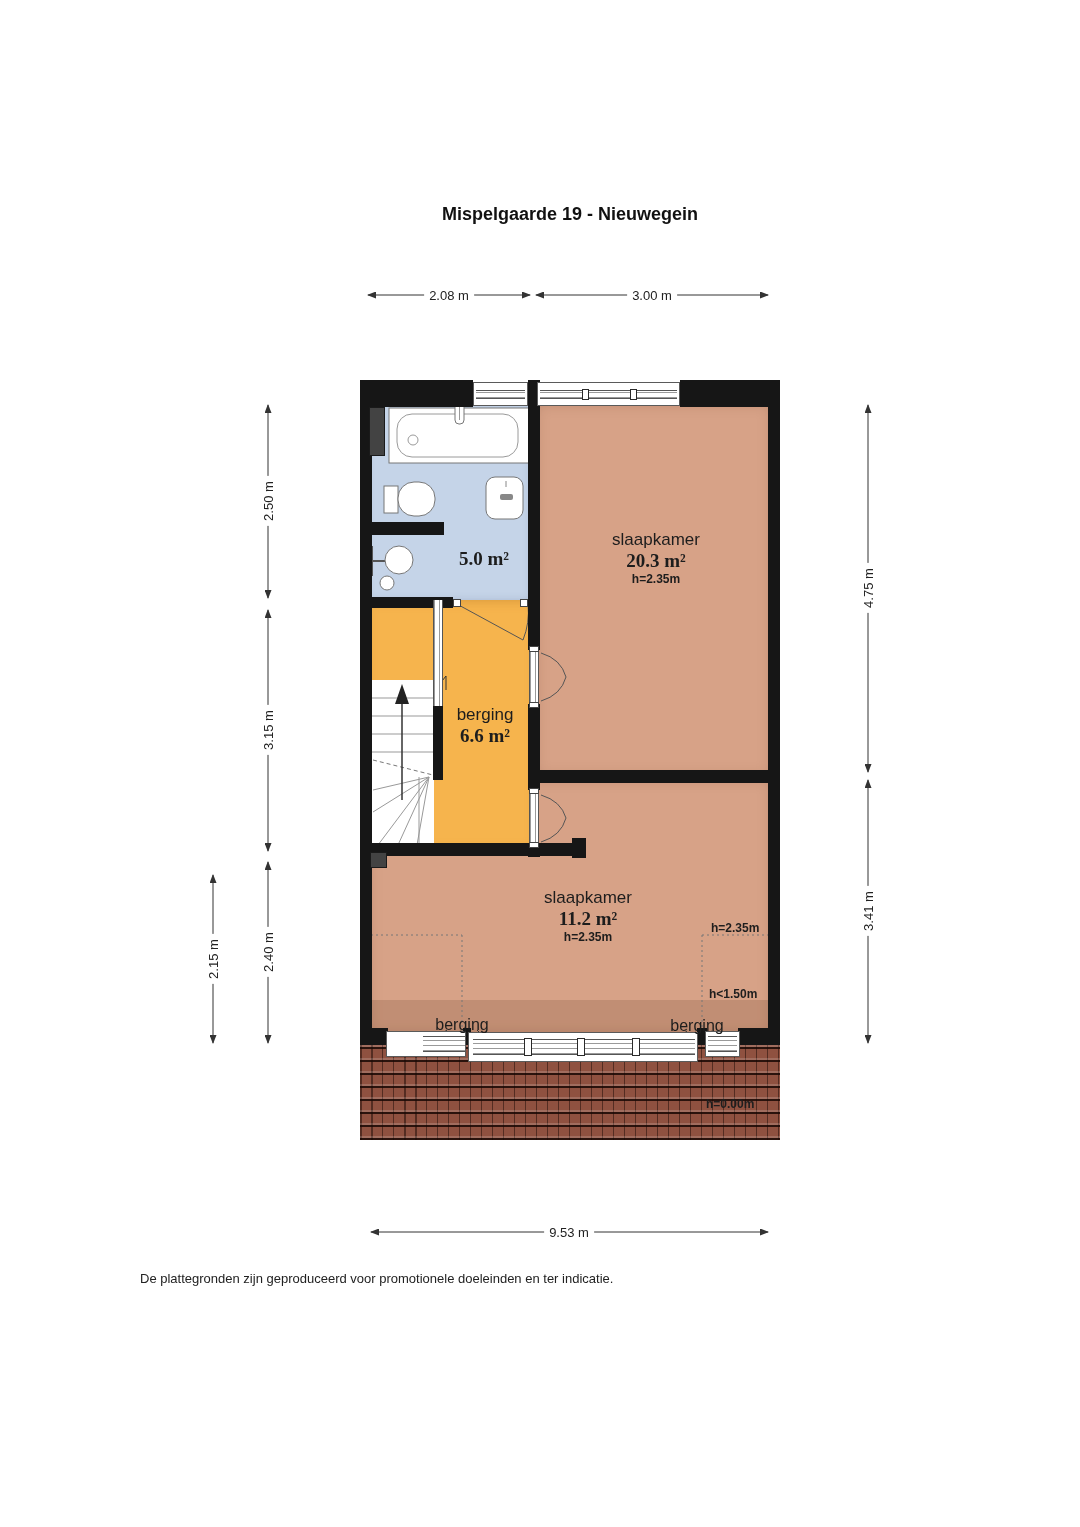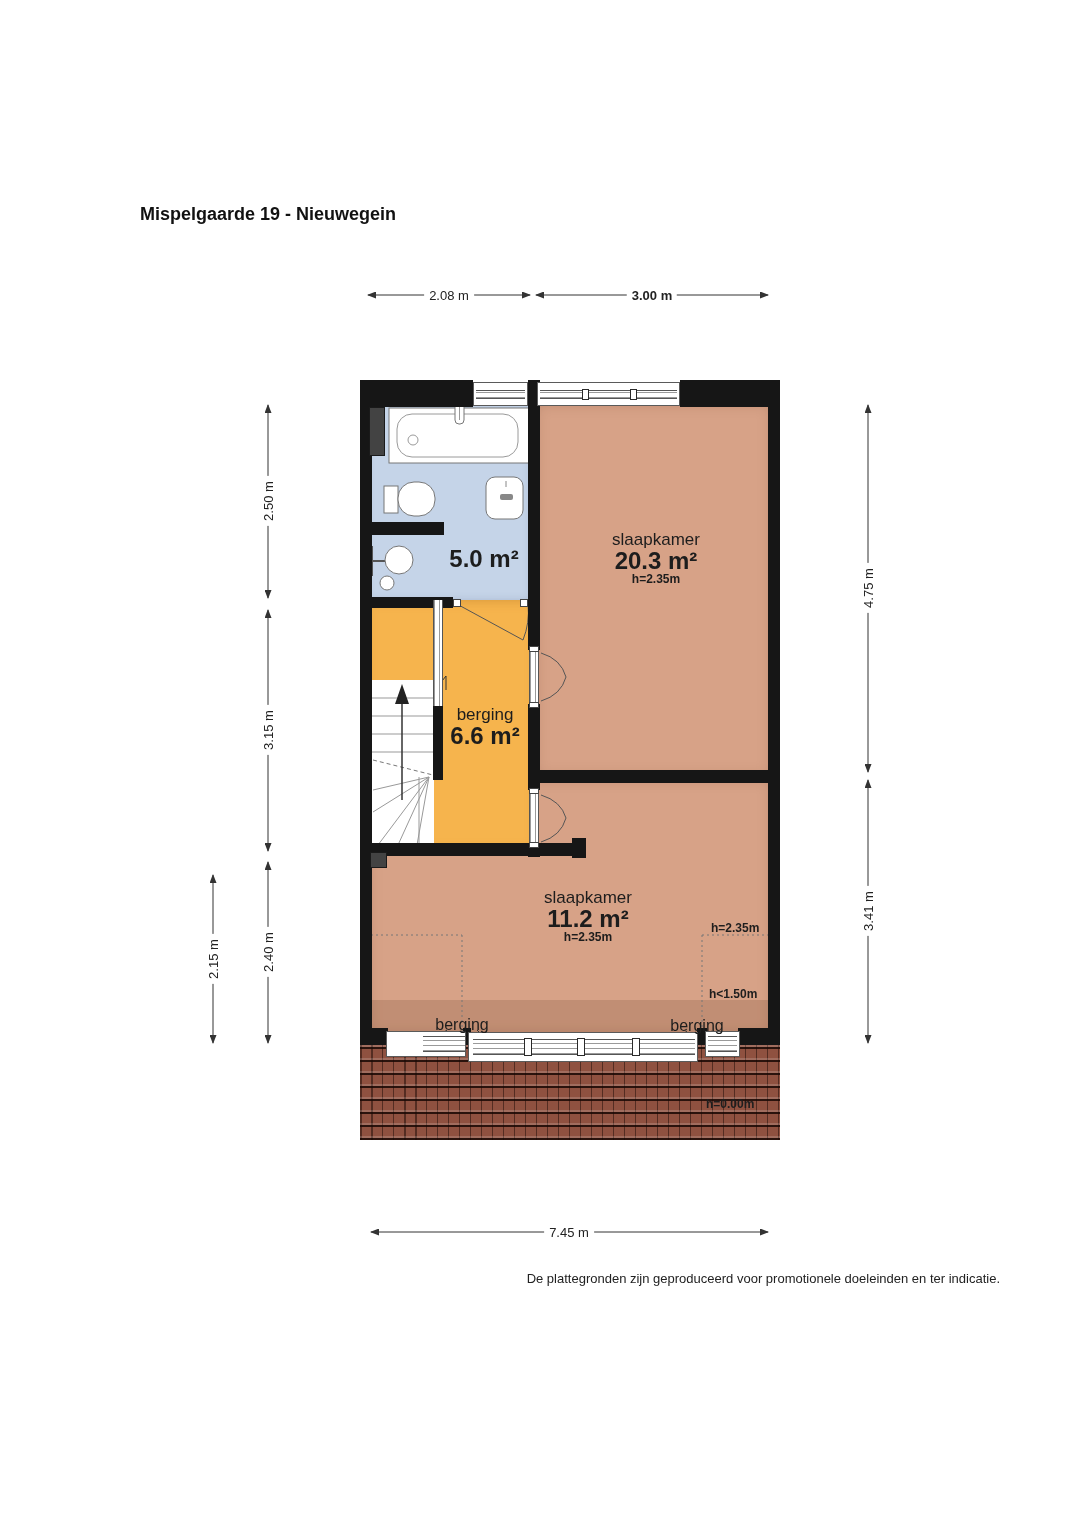--- a/index.html
+++ b/index.html
@@ -29,27 +29,27 @@
   .glass-v{position:absolute;background:#fff;border-left:1px solid #555;border-right:1px solid #555;
     background-image:repeating-linear-gradient(90deg,#9a9a9a 0 1px,#fff 1px 5px);box-sizing:border-box;}
   .mull{position:absolute;background:#fff;border:1px solid #2a2a2a;box-sizing:border-box;}
   .hinge{position:absolute;background:#fff;border:1px solid #444;box-sizing:border-box;}
   
   .hlab,.vlab{position:absolute;transform:translate(-50%,-50%);background:#fff;padding:0 5px;
     font-size:13px;color:#222;white-space:nowrap;}
   .vlab{transform:translate(-50%,-50%) rotate(-90deg);}
   .room-label{position:absolute;transform:translate(-50%,0);text-align:center;white-space:nowrap;}
   .room-label .nm{font-size:17px;line-height:20px;}
-  .room-label .ar{font-size:24px;line-height:22px;font-weight:bold;}
+  .room-label .ar{font-size:19px;line-height:22px;font-weight:bold;font-family:Liberation Serif, serif;}
   .room-label .ht{font-size:12px;line-height:14px;font-weight:bold;}
   .small-ann{position:absolute;font-size:12px;font-weight:bold;color:#1e1e1e;white-space:nowrap;}
   .berging{position:absolute;transform:translate(-50%,0);font-size:16px;color:#1d1d1d;white-space:nowrap;}
-  .title{position:absolute;left:140px;top:203px;width:860px;text-align:left;font-weight:bold;
+  .title{position:absolute;left:140px;top:203px;width:860px;text-align:center;font-weight:bold;
     font-size:18px;line-height:22px;color:#111;}
-  .footer{position:absolute;left:140px;top:1270px;width:860px;text-align:right;font-size:13px;
+  .footer{position:absolute;left:140px;top:1270px;width:860px;text-align:left;font-size:13px;
     line-height:17px;color:#222;}
   svg.overlay{position:absolute;left:0;top:0;pointer-events:none;}
 </style>
 </head>
 <body>
 
 <div class="canvas">
 
   <div class="title">
     <div>Mispelgaarde 19 - Nieuwegein</div>
@@ -212,28 +212,28 @@
   <div class="glass-v" style="left:529px;top:651px;width:10px;height:52px;"></div>
   <div class="hinge" style="left:529px;top:646px;width:10px;height:6px;"></div>
   <div class="hinge" style="left:529px;top:702px;width:10px;height:6px;"></div>
   <div class="glass-v" style="left:529px;top:793px;width:10px;height:50px;"></div>
   <div class="hinge" style="left:529px;top:788px;width:10px;height:6px;"></div>
   <div class="hinge" style="left:529px;top:842px;width:10px;height:6px;"></div>
   <div class="hinge" style="left:453px;top:599px;width:8px;height:8px;"></div>
   <div class="hinge" style="left:520px;top:599px;width:8px;height:8px;"></div>
 
   <div class="hlab" style="left:449px;top:295px;">2.08 m</div>
-  <div class="hlab" style="left:652px;top:295px;font-weight:bold;">3.00 m</div>
+  <div class="hlab" style="left:652px;top:295px;">3.00 m</div>
   <div class="vlab" style="left:268px;top:501px;">2.50 m</div>
   <div class="vlab" style="left:268px;top:730px;">3.15 m</div>
   <div class="vlab" style="left:268px;top:952px;">2.40 m</div>
   <div class="vlab" style="left:213px;top:959px;">2.15 m</div>
   <div class="vlab" style="left:868px;top:588px;">4.75 m</div>
   <div class="vlab" style="left:868px;top:911px;">3.41 m</div>
-  <div class="hlab" style="left:569px;top:1232px;">7.45 m</div>
+  <div class="hlab" style="left:569px;top:1232px;">9.53 m</div>
 
   <div class="room-label" style="left:484px;top:548px;">
     <div class="ar">5.0 m²</div>
   </div>
   <div class="room-label" style="left:656px;top:530px;">
     <div class="nm">slaapkamer</div>
     <div class="ar">20.3 m²</div>
     <div class="ht">h=2.35m</div>
   </div>
   <div class="room-label" style="left:485px;top:705px;">

